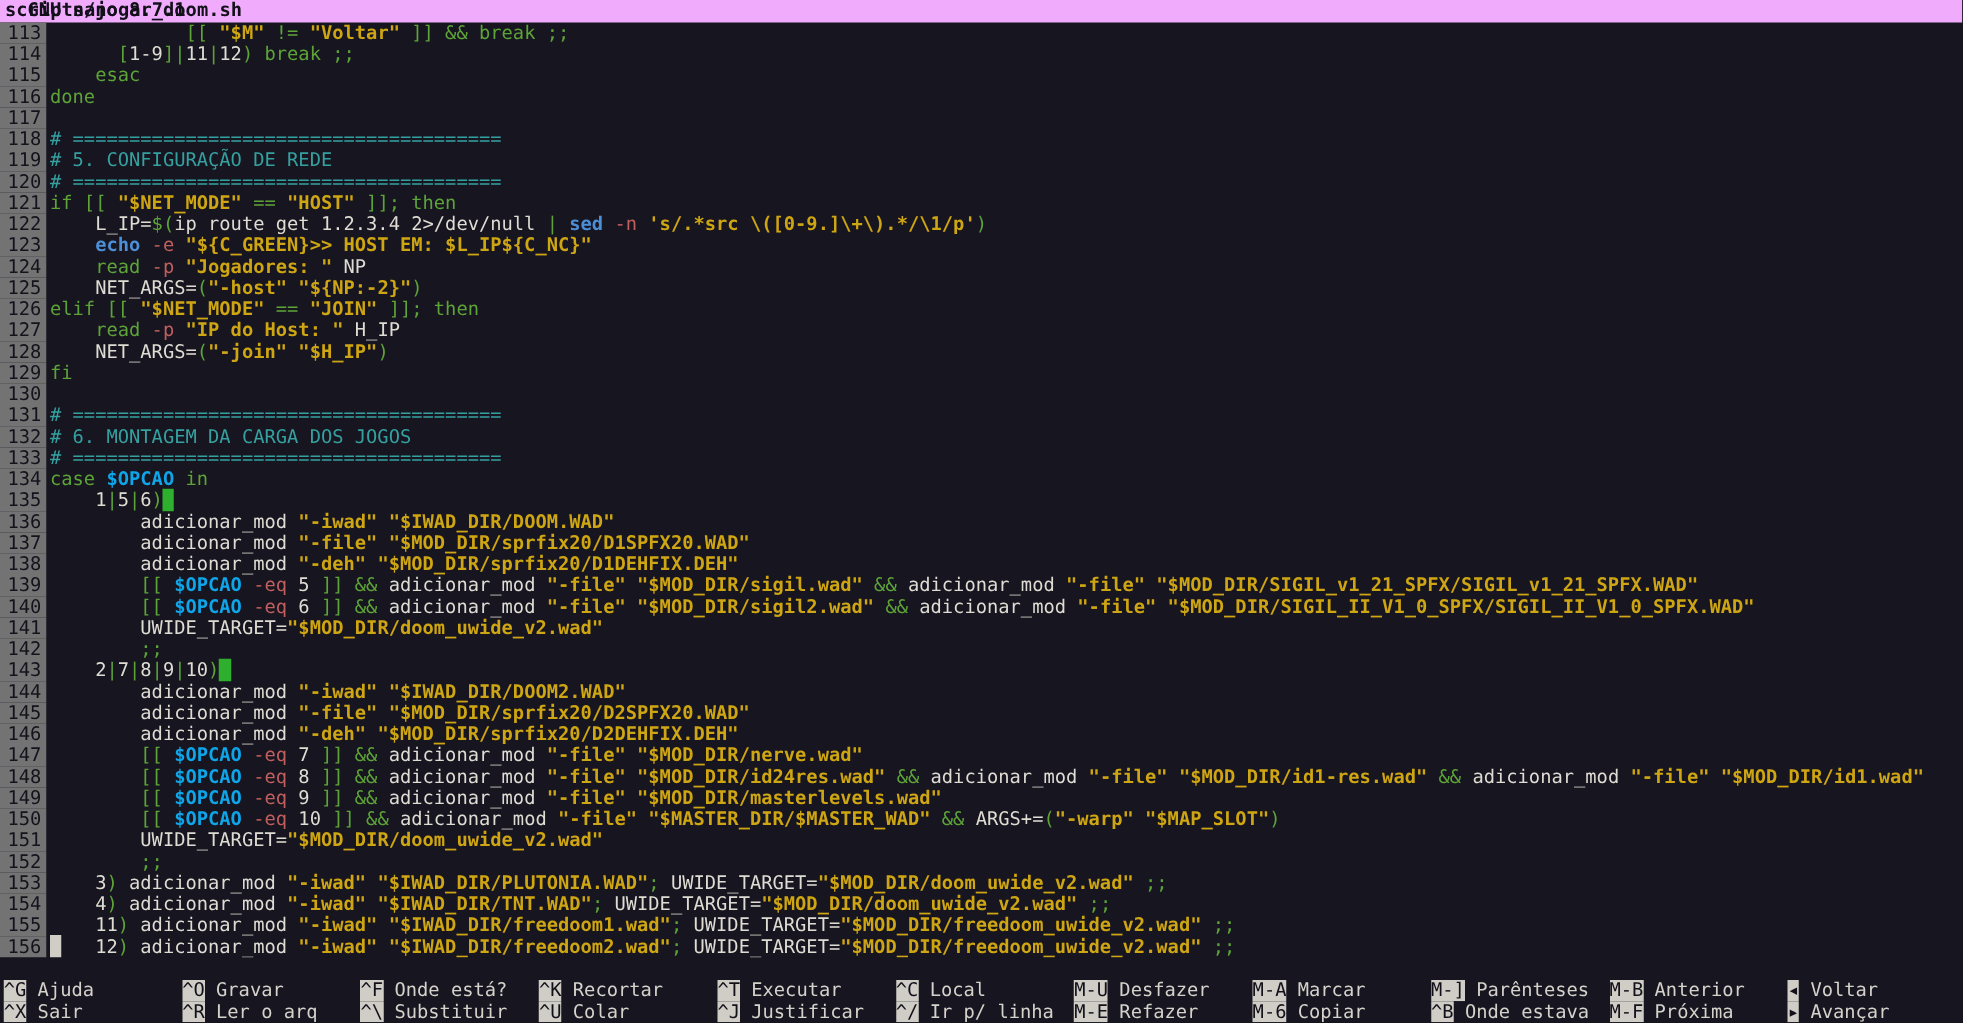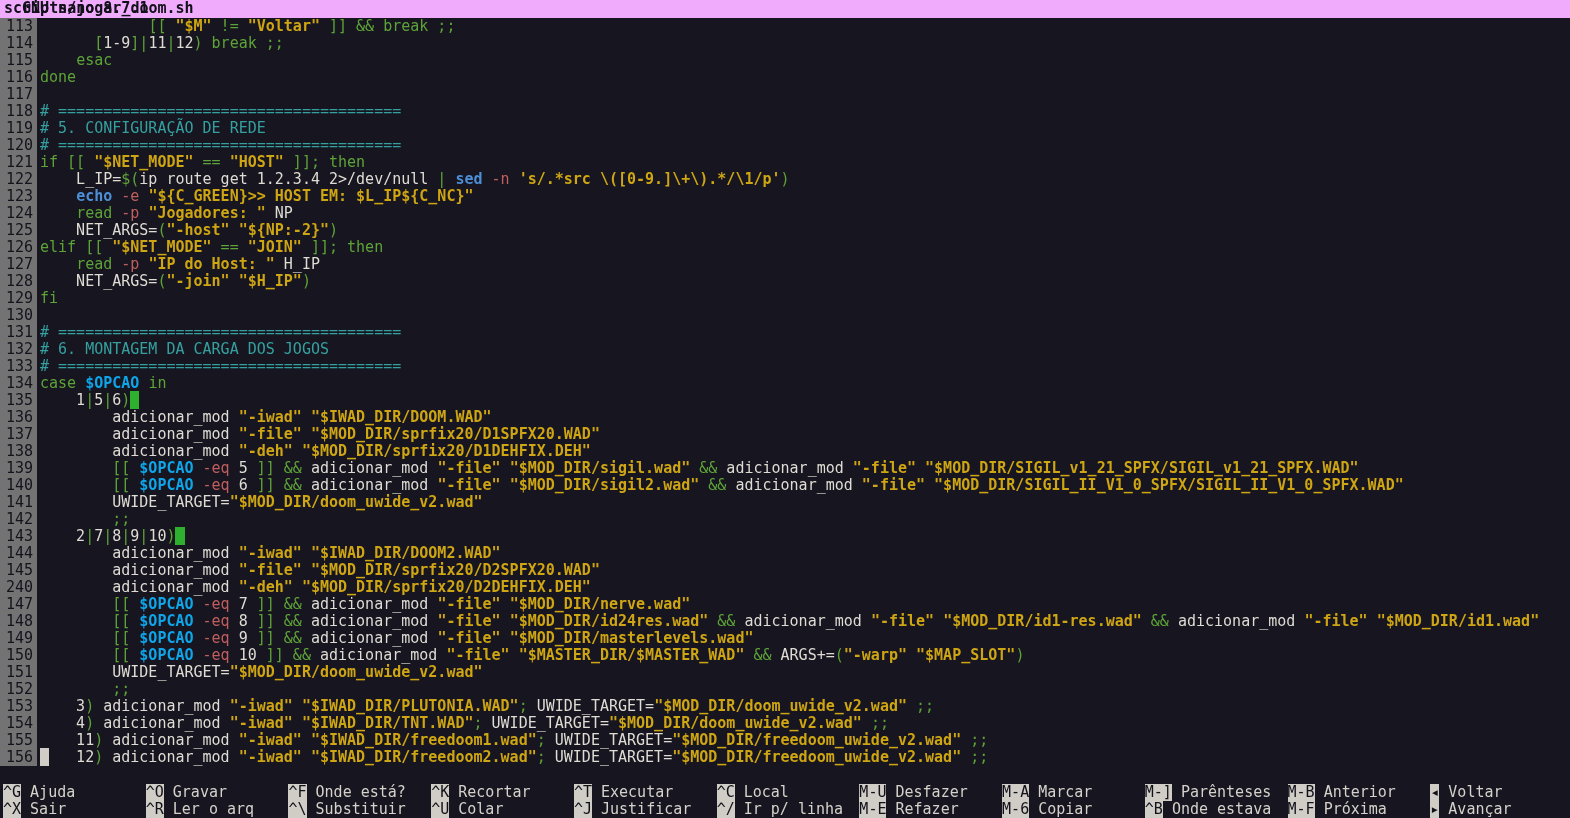--- a/index.html
+++ b/index.html
@@ -77,21 +77,21 @@
       <div class="row"><span class="ln">136</span><span class="code"><span class="w">        adicionar_mod </span><span class="y">"-iwad"</span><span class="w"> </span><span class="y">"$IWAD_DIR/DOOM.WAD"</span></span></div>
       <div class="row"><span class="ln">137</span><span class="code"><span class="w">        adicionar_mod </span><span class="y">"-file"</span><span class="w"> </span><span class="y">"$MOD_DIR/sprfix20/D1SPFX20.WAD"</span></span></div>
       <div class="row"><span class="ln">138</span><span class="code"><span class="w">        adicionar_mod </span><span class="y">"-deh"</span><span class="w"> </span><span class="y">"$MOD_DIR/sprfix20/D1DEHFIX.DEH"</span></span></div>
       <div class="row"><span class="ln">139</span><span class="code"><span class="w">        </span><span class="g">[[</span><span class="w"> </span><span class="r">$OPCAO</span><span class="w"> </span><span class="s">-eq</span><span class="w"> 5 </span><span class="g">]] &amp;&amp;</span><span class="w"> adicionar_mod </span><span class="y">"-file"</span><span class="w"> </span><span class="y">"$MOD_DIR/sigil.wad"</span><span class="w"> </span><span class="g">&amp;&amp;</span><span class="w"> adicionar_mod </span><span class="y">"-file"</span><span class="w"> </span><span class="y">"$MOD_DIR/SIGIL_v1_21_SPFX/SIGIL_v1_21_SPFX.WAD"</span></span></div>
       <div class="row"><span class="ln">140</span><span class="code"><span class="w">        </span><span class="g">[[</span><span class="w"> </span><span class="r">$OPCAO</span><span class="w"> </span><span class="s">-eq</span><span class="w"> 6 </span><span class="g">]] &amp;&amp;</span><span class="w"> adicionar_mod </span><span class="y">"-file"</span><span class="w"> </span><span class="y">"$MOD_DIR/sigil2.wad"</span><span class="w"> </span><span class="g">&amp;&amp;</span><span class="w"> adicionar_mod </span><span class="y">"-file"</span><span class="w"> </span><span class="y">"$MOD_DIR/SIGIL_II_V1_0_SPFX/SIGIL_II_V1_0_SPFX.WAD"</span></span></div>
       <div class="row"><span class="ln">141</span><span class="code"><span class="w">        UWIDE_TARGET=</span><span class="y">"$MOD_DIR/doom_uwide_v2.wad"</span></span></div>
       <div class="row"><span class="ln">142</span><span class="code"><span class="w">        </span><span class="g">;;</span></span></div>
       <div class="row"><span class="ln">143</span><span class="code"><span class="w">    2</span><span class="g">|</span><span class="w">7</span><span class="g">|</span><span class="w">8</span><span class="g">|</span><span class="w">9</span><span class="g">|</span><span class="w">10</span><span class="g">)</span><span class="tb"> </span></span></div>
       <div class="row"><span class="ln">144</span><span class="code"><span class="w">        adicionar_mod </span><span class="y">"-iwad"</span><span class="w"> </span><span class="y">"$IWAD_DIR/DOOM2.WAD"</span></span></div>
       <div class="row"><span class="ln">145</span><span class="code"><span class="w">        adicionar_mod </span><span class="y">"-file"</span><span class="w"> </span><span class="y">"$MOD_DIR/sprfix20/D2SPFX20.WAD"</span></span></div>
-      <div class="row"><span class="ln">240</span><span class="code"><span class="w">        adicionar_mod </span><span class="y">"-deh"</span><span class="w"> </span><span class="y">"$MOD_DIR/sprfix20/D2DEHFIX.DEH"</span></span></div>
+      <div class="row"><span class="ln">146</span><span class="code"><span class="w">        adicionar_mod </span><span class="y">"-deh"</span><span class="w"> </span><span class="y">"$MOD_DIR/sprfix20/D2DEHFIX.DEH"</span></span></div>
       <div class="row"><span class="ln">147</span><span class="code"><span class="w">        </span><span class="g">[[</span><span class="w"> </span><span class="r">$OPCAO</span><span class="w"> </span><span class="s">-eq</span><span class="w"> 7 </span><span class="g">]] &amp;&amp;</span><span class="w"> adicionar_mod </span><span class="y">"-file"</span><span class="w"> </span><span class="y">"$MOD_DIR/nerve.wad"</span></span></div>
       <div class="row"><span class="ln">148</span><span class="code"><span class="w">        </span><span class="g">[[</span><span class="w"> </span><span class="r">$OPCAO</span><span class="w"> </span><span class="s">-eq</span><span class="w"> 8 </span><span class="g">]] &amp;&amp;</span><span class="w"> adicionar_mod </span><span class="y">"-file"</span><span class="w"> </span><span class="y">"$MOD_DIR/id24res.wad"</span><span class="w"> </span><span class="g">&amp;&amp;</span><span class="w"> adicionar_mod </span><span class="y">"-file"</span><span class="w"> </span><span class="y">"$MOD_DIR/id1-res.wad"</span><span class="w"> </span><span class="g">&amp;&amp;</span><span class="w"> adicionar_mod </span><span class="y">"-file"</span><span class="w"> </span><span class="y">"$MOD_DIR/id1.wad"</span></span></div>
       <div class="row"><span class="ln">149</span><span class="code"><span class="w">        </span><span class="g">[[</span><span class="w"> </span><span class="r">$OPCAO</span><span class="w"> </span><span class="s">-eq</span><span class="w"> 9 </span><span class="g">]] &amp;&amp;</span><span class="w"> adicionar_mod </span><span class="y">"-file"</span><span class="w"> </span><span class="y">"$MOD_DIR/masterlevels.wad"</span></span></div>
       <div class="row"><span class="ln">150</span><span class="code"><span class="w">        </span><span class="g">[[</span><span class="w"> </span><span class="r">$OPCAO</span><span class="w"> </span><span class="s">-eq</span><span class="w"> 10 </span><span class="g">]] &amp;&amp;</span><span class="w"> adicionar_mod </span><span class="y">"-file"</span><span class="w"> </span><span class="y">"$MASTER_DIR/$MASTER_WAD"</span><span class="w"> </span><span class="g">&amp;&amp;</span><span class="w"> ARGS+=</span><span class="g">(</span><span class="y">"-warp"</span><span class="w"> </span><span class="y">"$MAP_SLOT"</span><span class="g">)</span></span></div>
       <div class="row"><span class="ln">151</span><span class="code"><span class="w">        UWIDE_TARGET=</span><span class="y">"$MOD_DIR/doom_uwide_v2.wad"</span></span></div>
       <div class="row"><span class="ln">152</span><span class="code"><span class="w">        </span><span class="g">;;</span></span></div>
       <div class="row"><span class="ln">153</span><span class="code"><span class="w">    3</span><span class="g">)</span><span class="w"> adicionar_mod </span><span class="y">"-iwad"</span><span class="w"> </span><span class="y">"$IWAD_DIR/PLUTONIA.WAD"</span><span class="g">;</span><span class="w"> UWIDE_TARGET=</span><span class="y">"$MOD_DIR/doom_uwide_v2.wad"</span><span class="w"> </span><span class="g">;;</span></span></div>
       <div class="row"><span class="ln">154</span><span class="code"><span class="w">    4</span><span class="g">)</span><span class="w"> adicionar_mod </span><span class="y">"-iwad"</span><span class="w"> </span><span class="y">"$IWAD_DIR/TNT.WAD"</span><span class="g">;</span><span class="w"> UWIDE_TARGET=</span><span class="y">"$MOD_DIR/doom_uwide_v2.wad"</span><span class="w"> </span><span class="g">;;</span></span></div>
       <div class="row"><span class="ln">155</span><span class="code"><span class="w">    11</span><span class="g">)</span><span class="w"> adicionar_mod </span><span class="y">"-iwad"</span><span class="w"> </span><span class="y">"$IWAD_DIR/freedoom1.wad"</span><span class="g">;</span><span class="w"> UWIDE_TARGET=</span><span class="y">"$MOD_DIR/freedoom_uwide_v2.wad"</span><span class="w"> </span><span class="g">;;</span></span></div>
       <div class="row"><span class="ln">156</span><span class="code"><span class="cur"> </span><span class="w">   12</span><span class="g">)</span><span class="w"> adicionar_mod </span><span class="y">"-iwad"</span><span class="w"> </span><span class="y">"$IWAD_DIR/freedoom2.wad"</span><span class="g">;</span><span class="w"> UWIDE_TARGET=</span><span class="y">"$MOD_DIR/freedoom_uwide_v2.wad"</span><span class="w"> </span><span class="g">;;</span></span></div>

